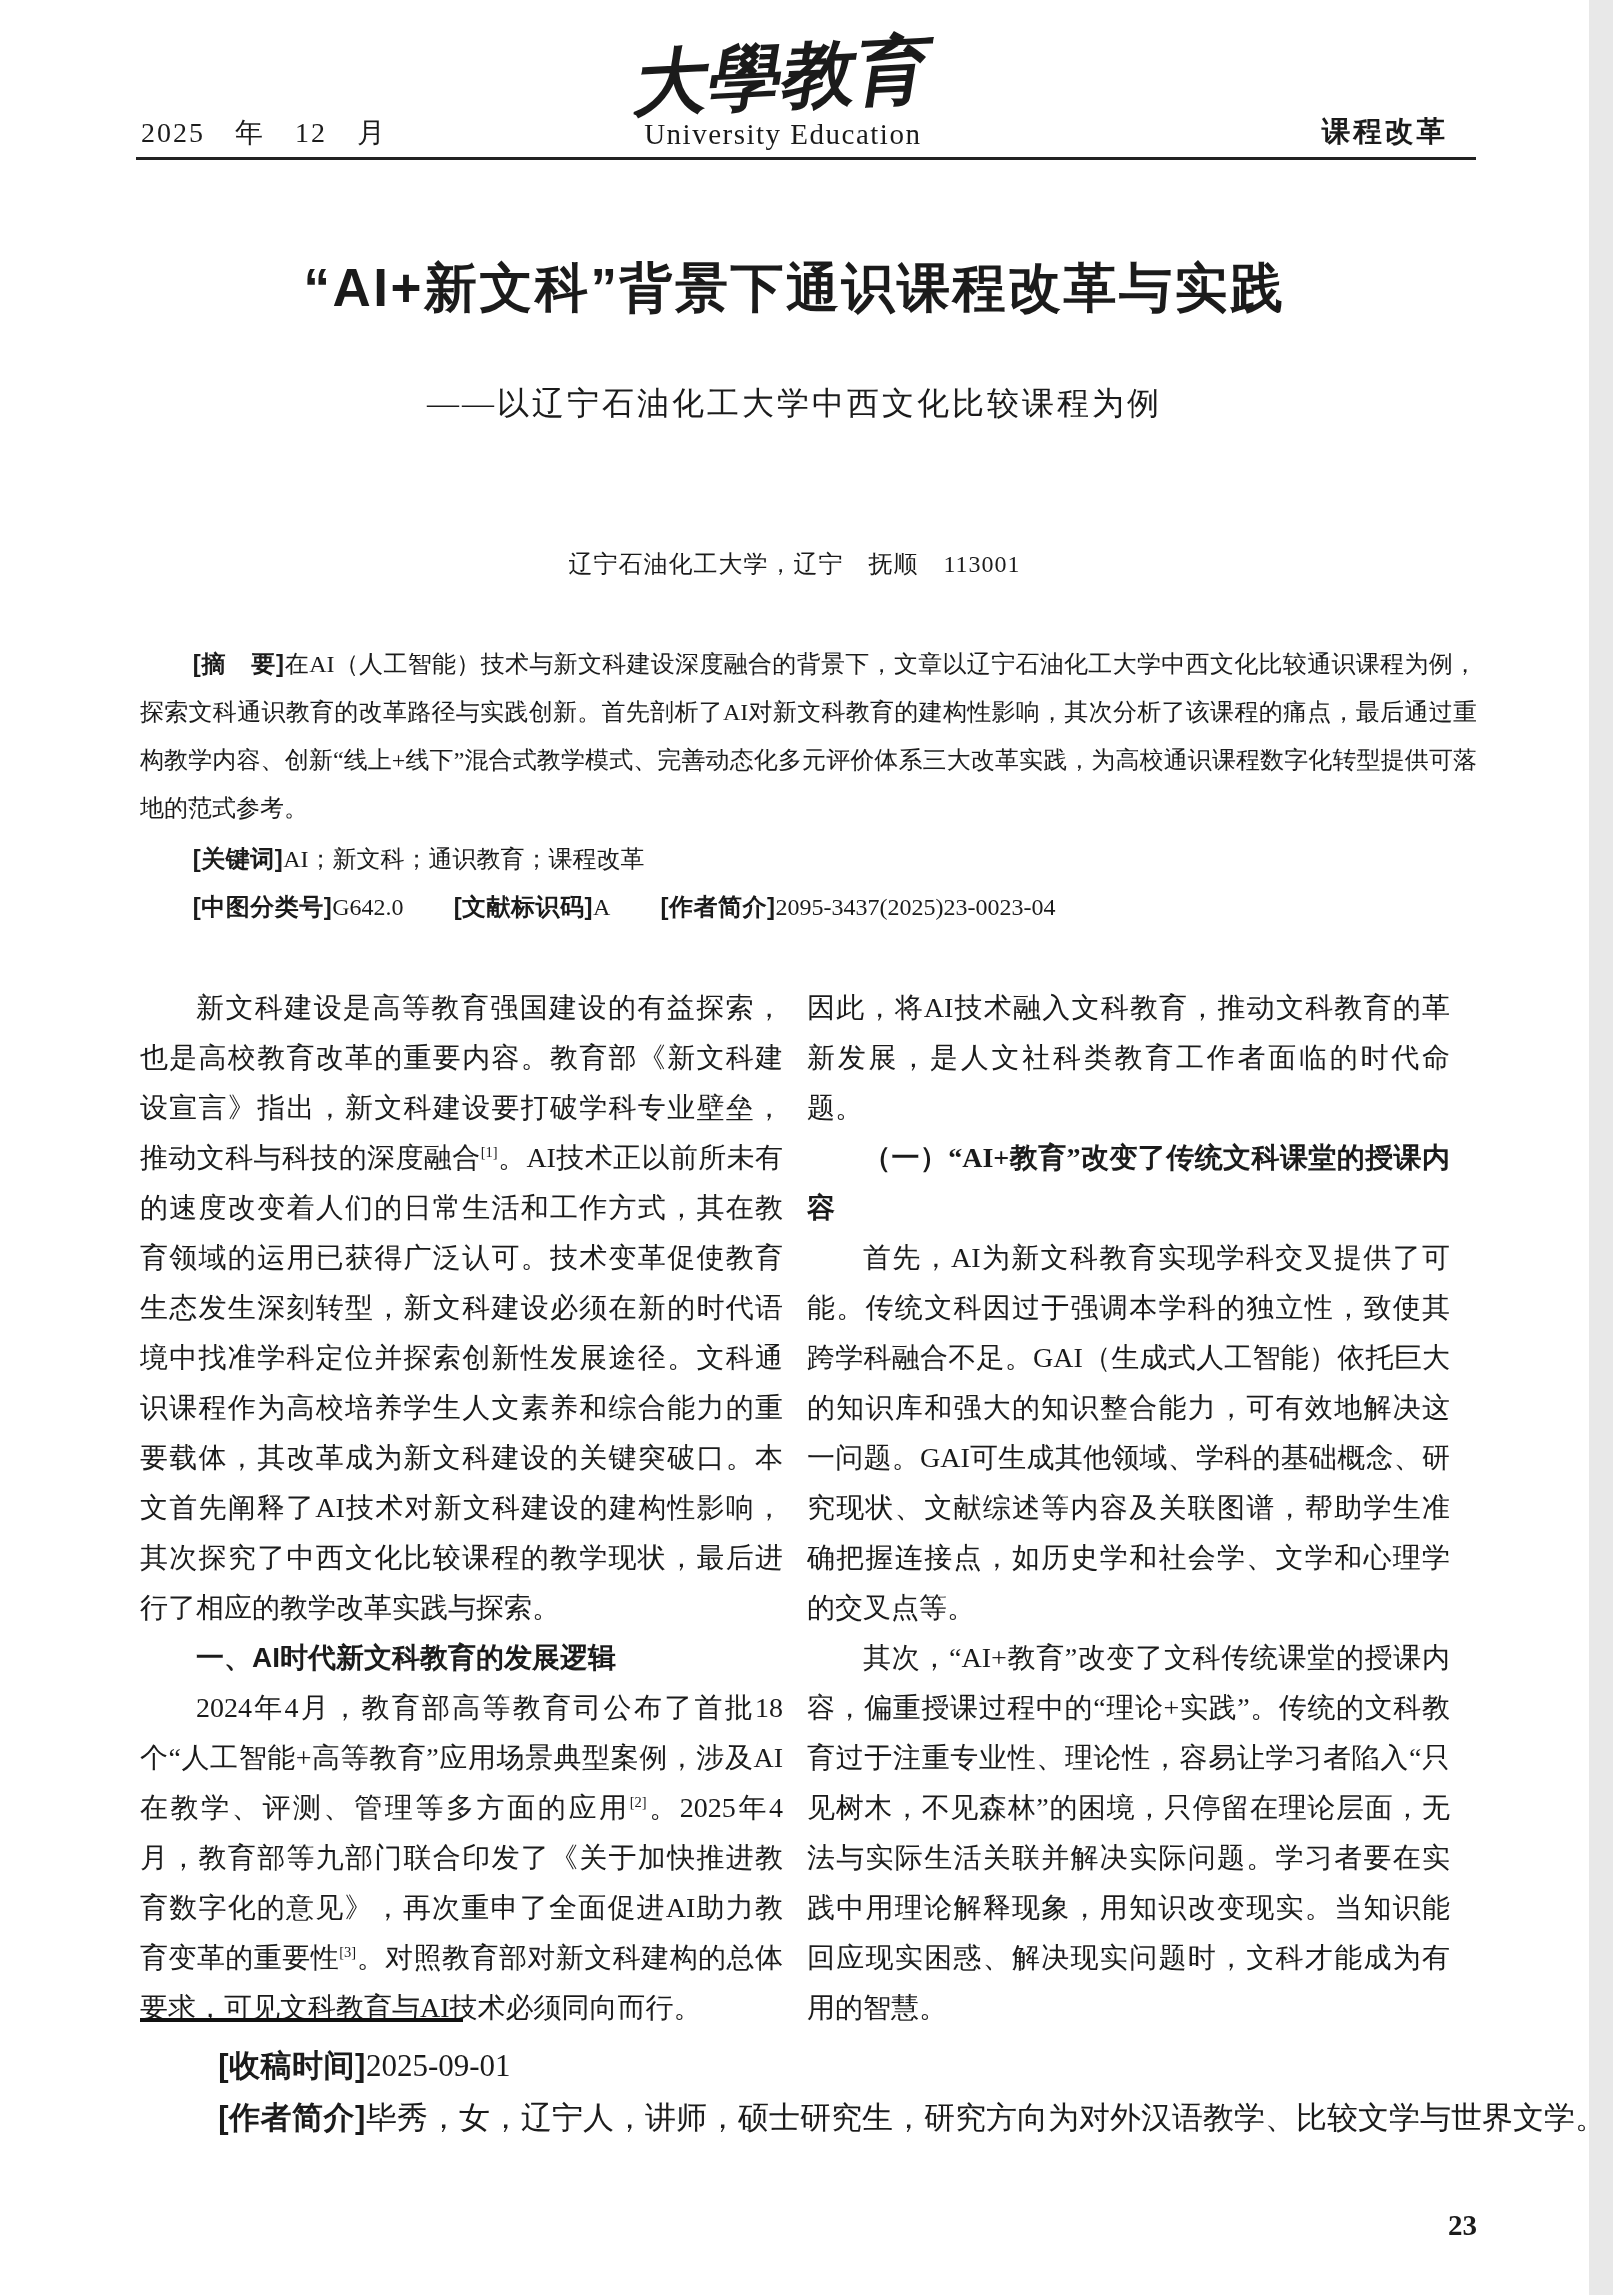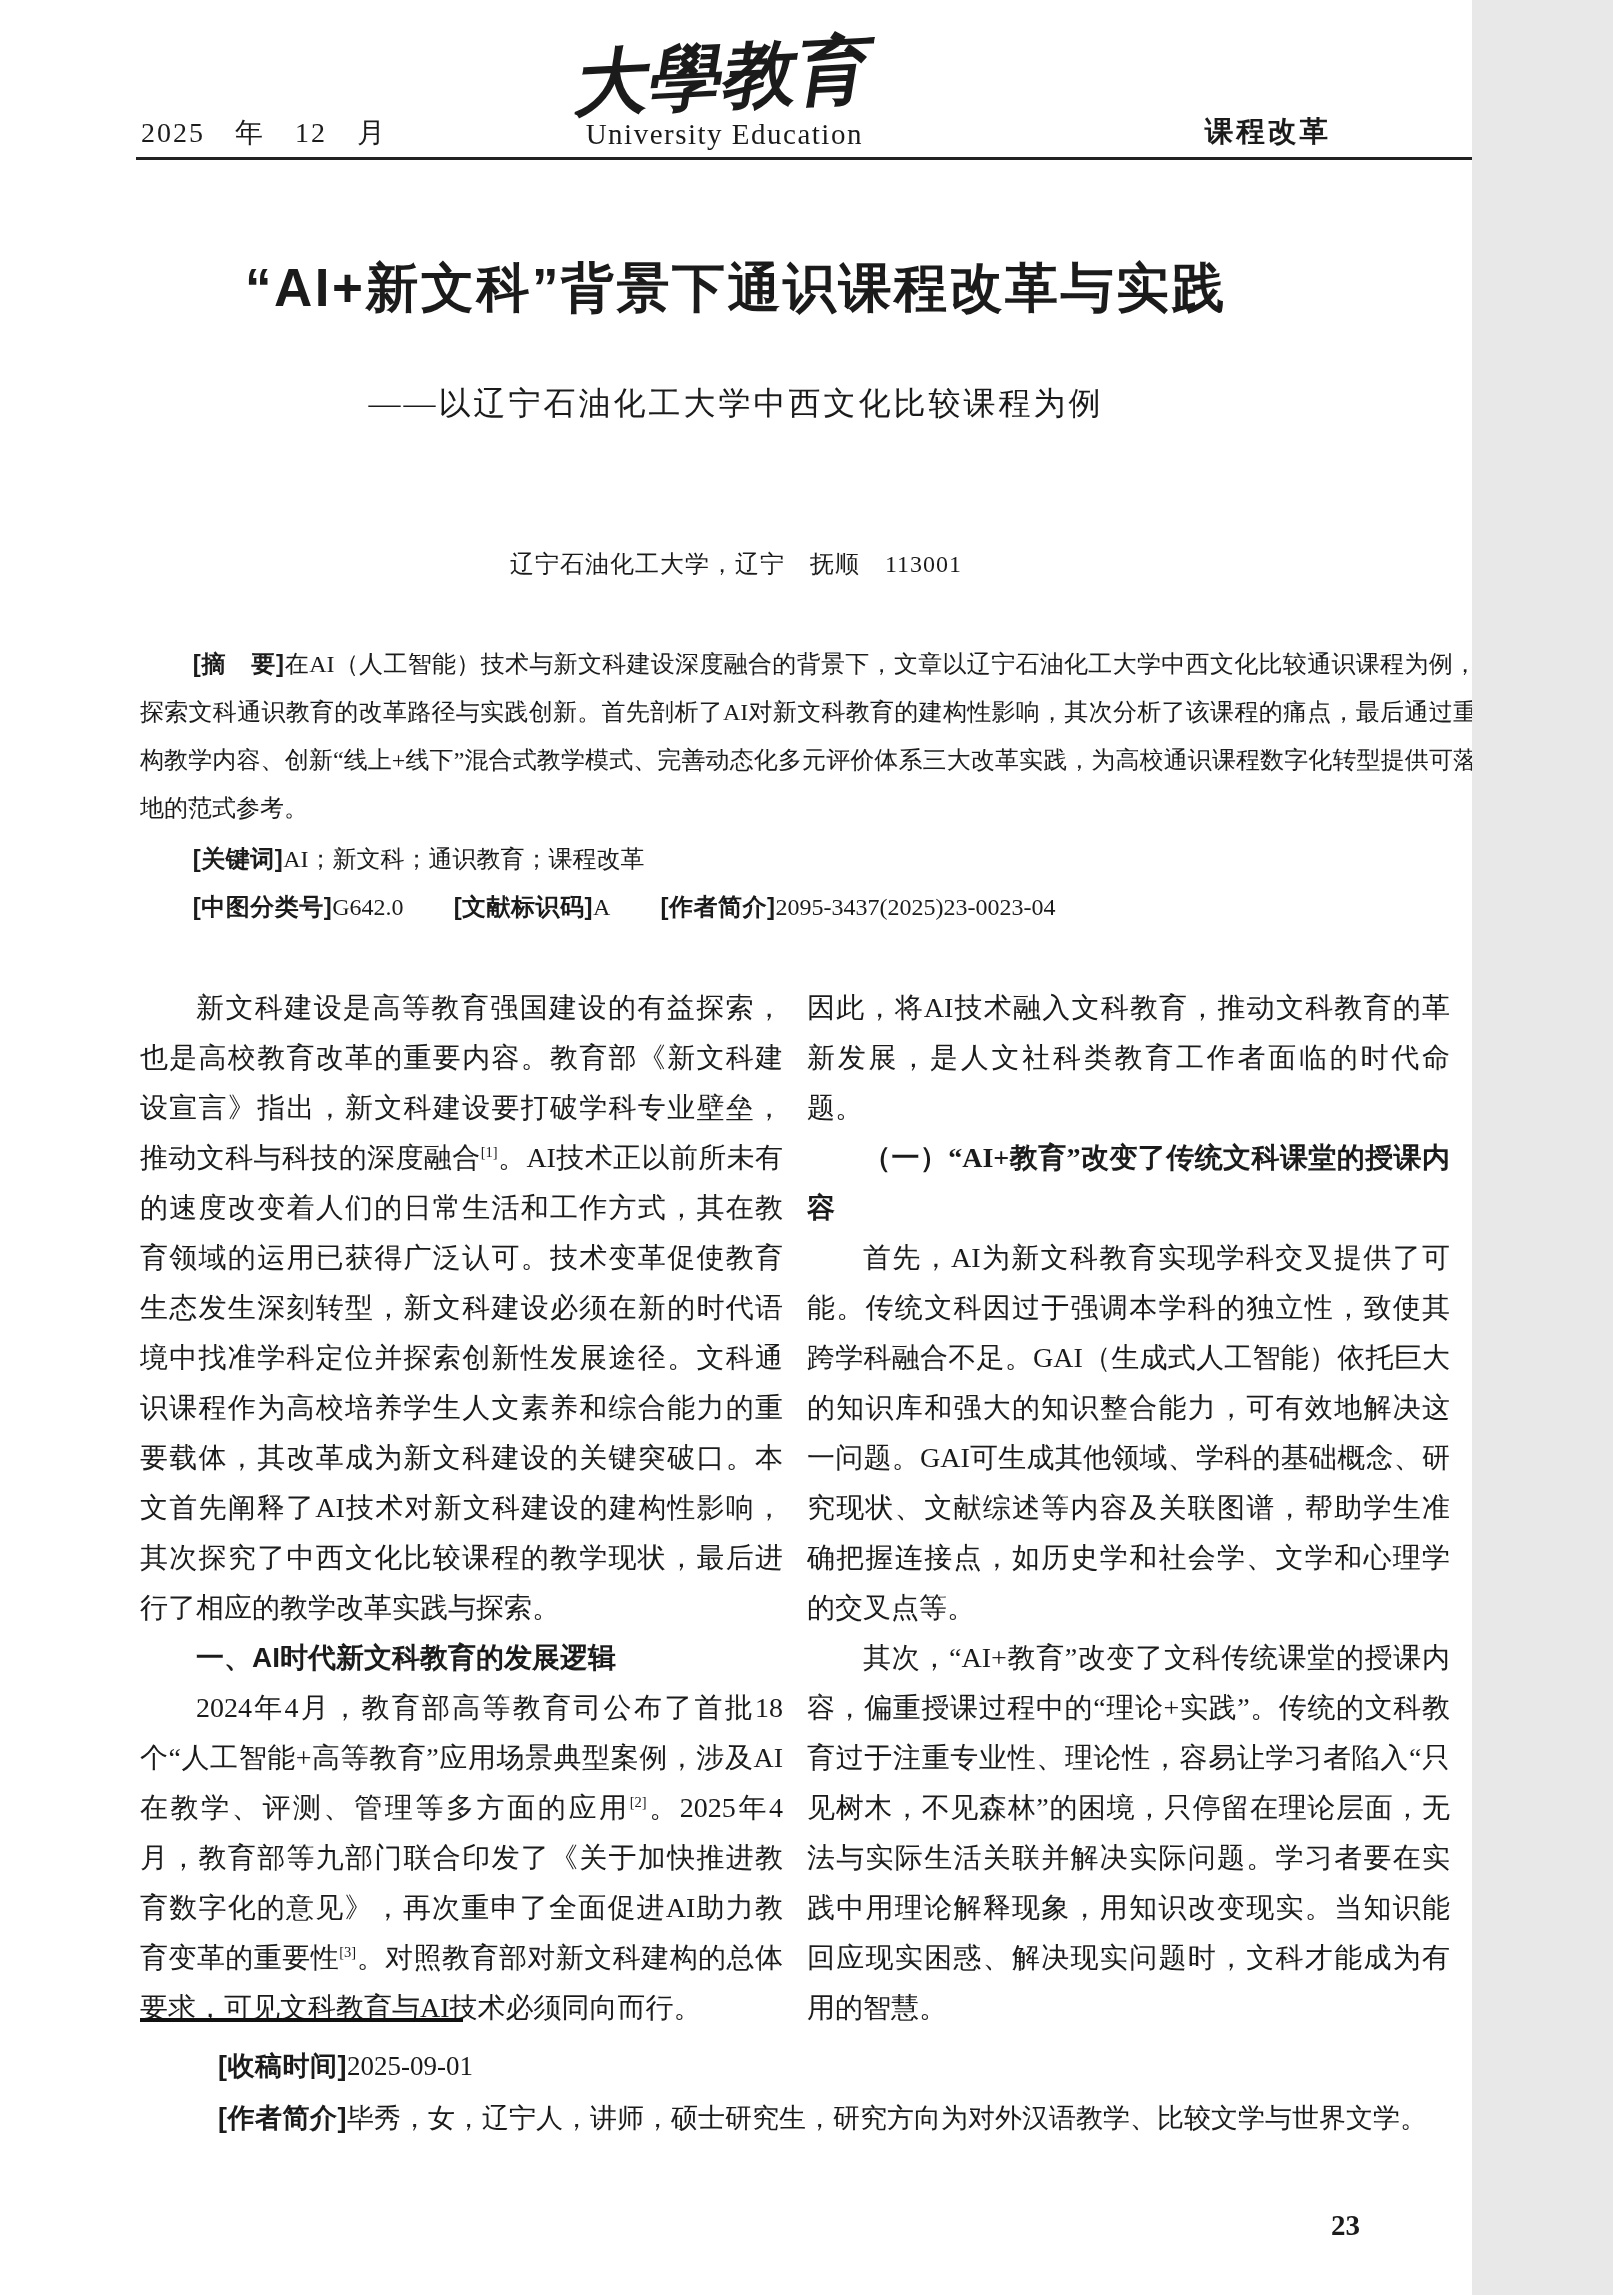--- a/index.html
+++ b/index.html
@@ -1,18 +1,18 @@
 <!DOCTYPE html>
 <html style="font-size:8px"><head>
 <meta charset="utf-8">
 <style>
   html,body{margin:0;padding:0;background:#e8e8e8;}
   .page{
     position:relative;
-    width:1472px;height:2295px;
+    width:1589px;height:2295px;
     background:#ffffff;
     color:#1b1b1b;
     font-family:"Liberation Serif","DejaVu Serif",serif;
     overflow:hidden;
   }
   
   .mh-date{
     position:absolute;left:141px;top:114px;
     font-size:28px;letter-spacing:2px;white-space:nowrap;
   }
@@ -95,22 +95,22 @@
   .h2{
     font-size:28px;line-height:50px;font-weight:700;
     text-align:justify;text-indent:2em;
   }
   sup.ref{font-size:0.52em;line-height:0;vertical-align:super;letter-spacing:0;}
   
   .fn-rule{
     position:absolute;left:140px;top:2018px;width:323px;height:4px;background:#111;
   }
   .fn-block{
-    position:absolute;left:156px;top:2040px;width:1337px;
-    font-size:27px;line-height:52px;
+    position:absolute;left:147px;top:2040px;width:1337px;
+    font-size:31px;line-height:52px;
   }
   .fn-line{text-indent:2.3em;white-space:nowrap;}
   
   .page-num{
     position:absolute;right:112px;top:2209px;
     font-size:29px;font-weight:700;
   }
 </style>
 </head>
 <body>

